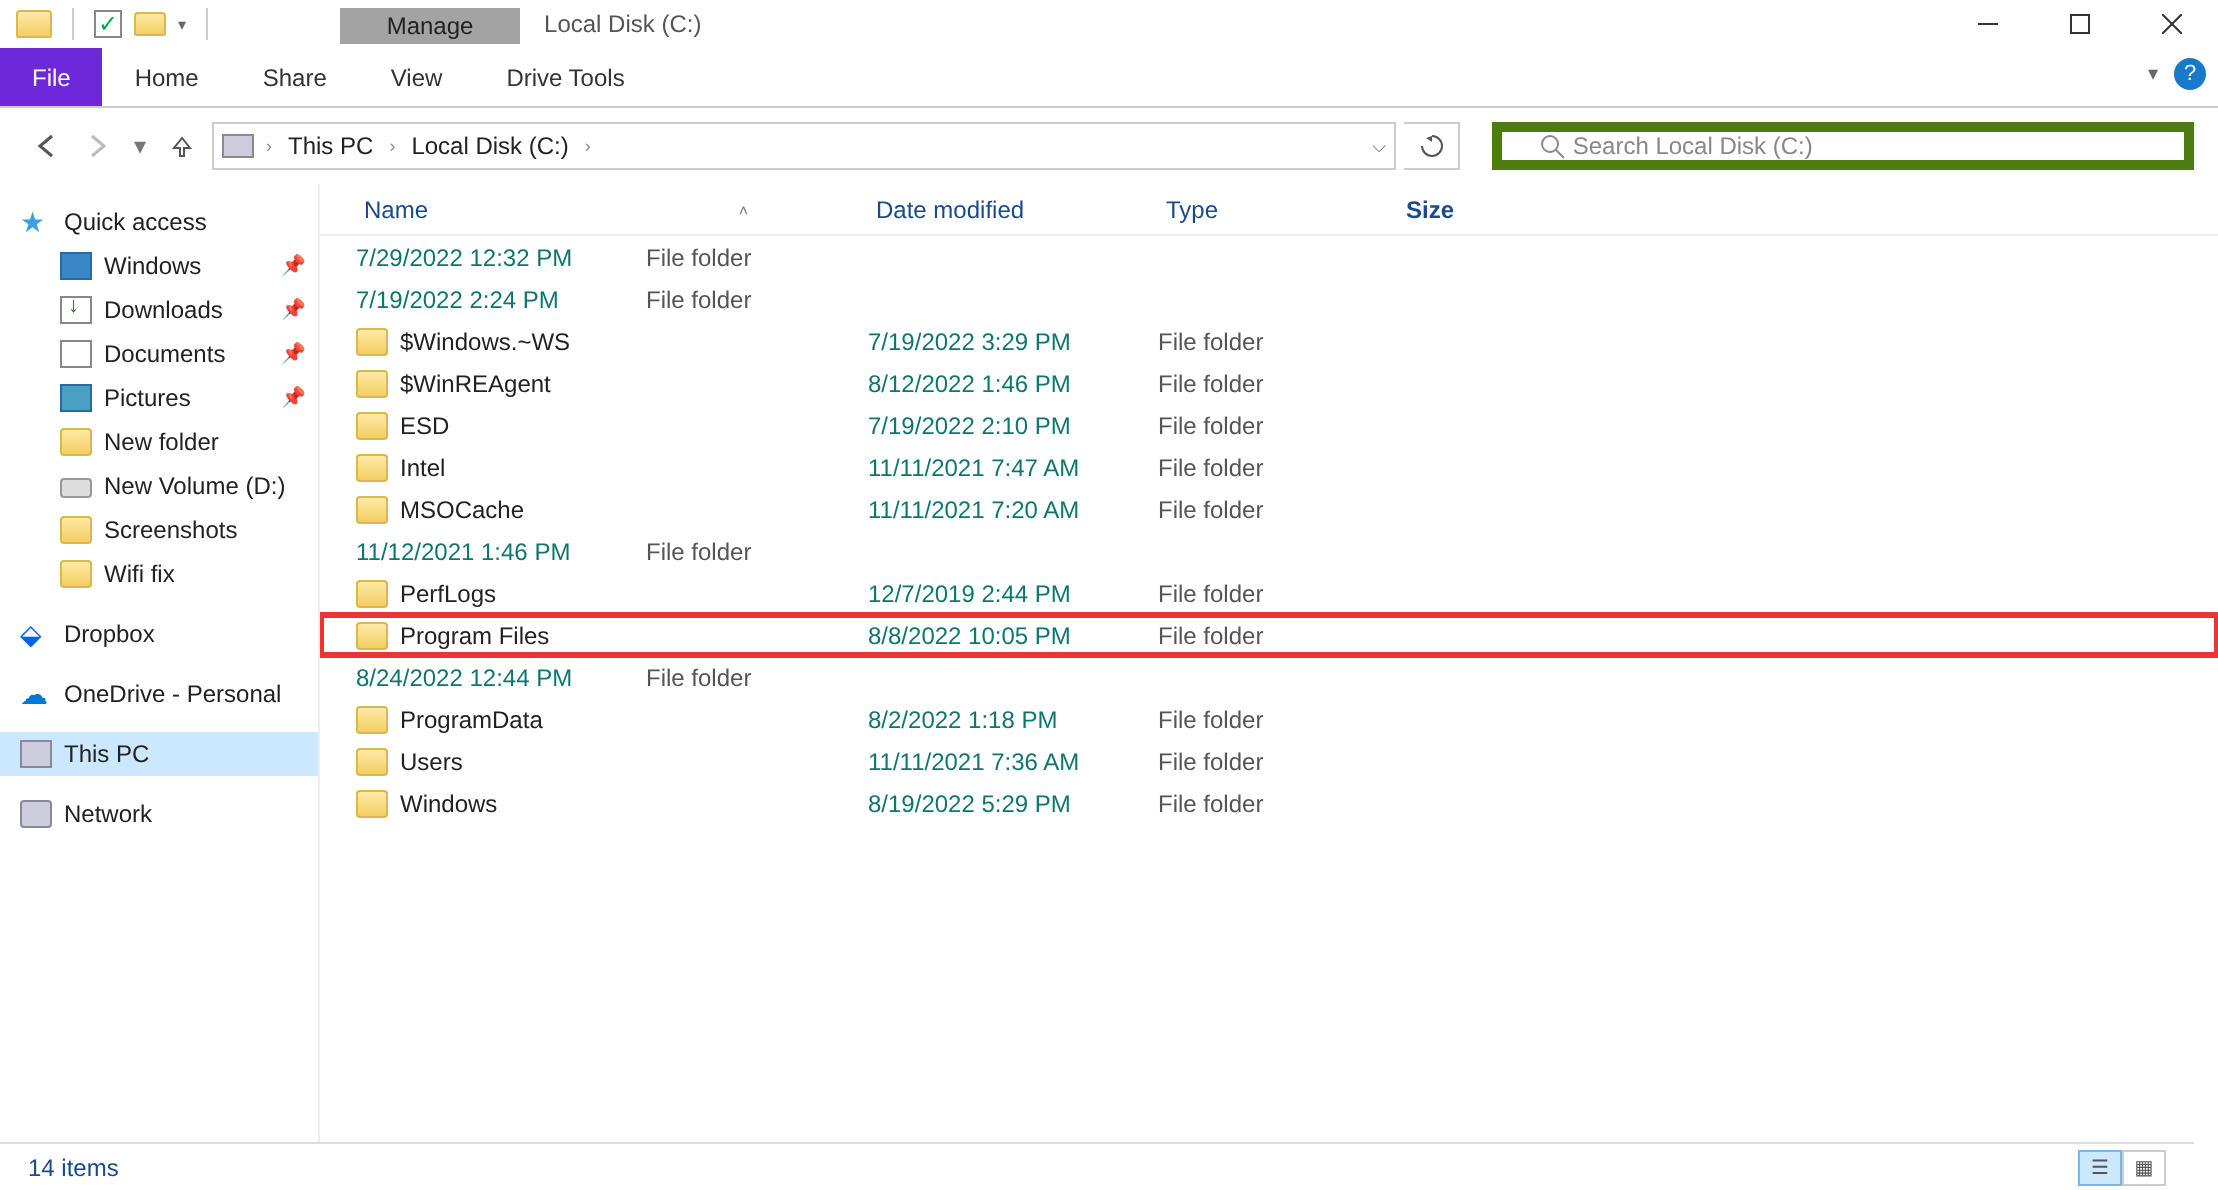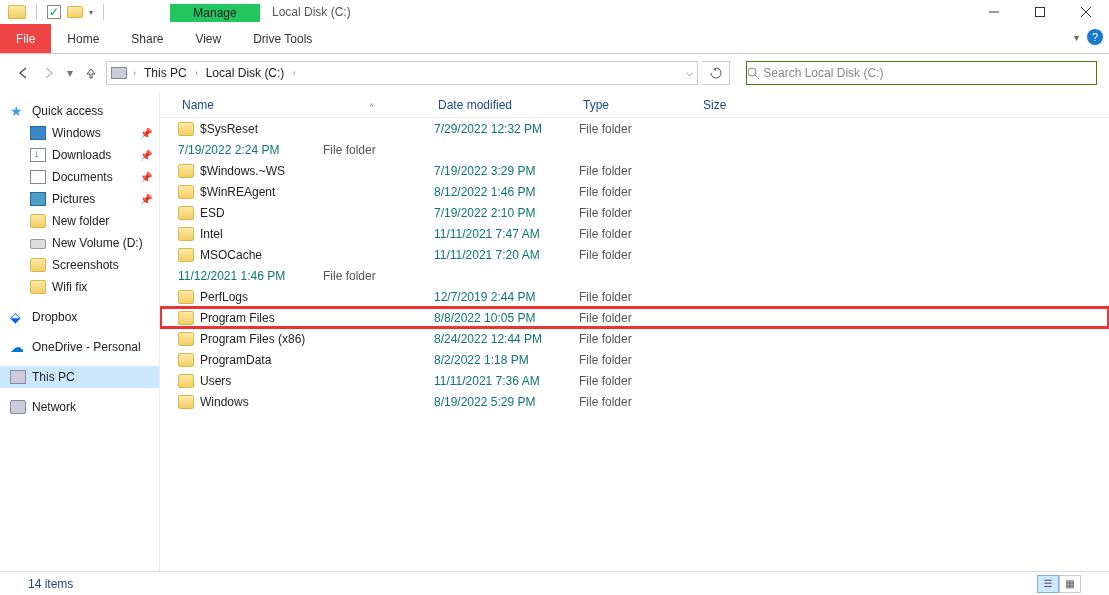--- a/index.html
+++ b/index.html
@@ -5,46 +5,46 @@
 * { margin: 0; padding: 0; box-sizing: border-box; font-family: "Segoe UI", Tahoma, sans-serif; font-size: 12px; }
 body { background: #fff; width: 1109px; height: 595px; overflow: hidden; position: relative; }
 
 
 .titlebar { height: 24px; display: flex; align-items: center; background: #fff; border-bottom: 0; }
 .titlebar .qat { display: flex; align-items: center; gap: 6px; padding-left: 8px; }
 .titlebar .folder-ico { width: 18px; height: 14px; background: linear-gradient(#ffe9a6,#f3ce63); border: 1px solid #d9b84e; border-radius: 2px 2px 1px 1px; position: relative; }
 .titlebar .qat-sep { width:1px; height:16px; background:#ccc; margin:0 4px;}
 .titlebar .qat .chk { width:14px;height:14px;border:1px solid #888;display:inline-flex;align-items:center;justify-content:center;color:#0a5;}
 .titlebar .qat .drop { color:#666; font-size:8px; }
-.titlebar .manage { margin-left: 62px; width:90px; height:18px; background:#22c55e; color:#222; text-align:center; line-height:18px; margin-top:2px; }
+.titlebar .manage { margin-left: 62px; width:90px; height:18px; background:#a3a3a3; color:#222; text-align:center; line-height:18px; margin-top:2px; }
 .titlebar .win-title { margin-left: 12px; color:#555; }
 .titlebar .win-controls { margin-left:auto; display:flex; }
 .titlebar .win-controls div { width:46px; height:24px; display:flex; align-items:center; justify-content:center; color:#333;}
 
 
 .ribbon { height: 30px; display:flex; align-items:stretch; border-bottom:1px solid #ccc; position:relative;}
 .ribbon .tab { padding:0 16px; display:flex; align-items:center; color:#333; cursor:default;}
-.ribbon .tab.file { background:#ef4444; color:#fff; }
+.ribbon .tab.file { background:#6d28d9; color:#fff; }
 .ribbon .tab.tools { color:#333; }
 .ribbon .help { position:absolute; right:6px; top:5px; display:flex; align-items:center; gap:8px;}
 .ribbon .help .chev{color:#666;font-size:10px;}
 .ribbon .help .q{width:16px;height:16px;border-radius:50%;background:#1979ca;color:#fff;text-align:center;line-height:16px;font-size:11px;}
 
 
 .navrow { height:38px; display:flex; align-items:center; padding:0 12px; gap:4px; }
 .navrow .navbtn { width:22px; height:22px; display:flex; align-items:center; justify-content:center; color:#777; }
 .navrow .navbtn.enabled{ color:#555; }
 .navrow .addr { flex:0 0 592px; height:24px; border:1px solid #ccc; display:flex; align-items:center; padding:0 4px; gap:4px;}
 .navrow .addr .crumb { color:#222; padding:0 2px;}
 .navrow .addr .sep { color:#888; font-size:9px; padding:0 2px;}
 .navrow .addr .pc-ico{width:16px;height:12px;background:#ccd;border:1px solid #889;}
 .navrow .addr .spacer{flex:1;}
 .navrow .addr .dd{color:#666;font-size:9px;}
 .navrow .refresh{width:28px;height:24px;border:1px solid #ccc;border-left:0;display:flex;align-items:center;justify-content:center;color:#555;}
-.navrow .search{ margin-left:12px; flex:1; height:24px; border:1px solid #4d7c0f; display:flex; align-items:center; padding:0 0; color:#777;}
+.navrow .search{ margin-left:12px; flex:1; height:24px; border:5px solid #4d7c0f; display:flex; align-items:flex-end; padding:0 19px; color:#777;}
 .navrow .search input{border:0;outline:0;flex:1;font-size:12px;color:#333;}
 .navrow .search input::placeholder{color:#888;}
 
 
 .main { display:flex; height: calc(595px - 24px - 30px - 38px - 24px); }
 .sidebar { width:160px; border-right:1px solid #eee; padding:6px 0; overflow:hidden;}
 .sidebar .grp { padding:2px 0 6px 0;}
 .sidebar .item { display:flex; align-items:center; height:22px; padding:0 6px 0 18px; gap:6px; color:#222; white-space:nowrap;}
 .sidebar .item.head { padding-left:10px;}
 .sidebar .item.selected{ background:#cce8ff;}
@@ -64,32 +64,32 @@
 .ico.net{background:#ccd;border:1px solid #889;border-radius:2px;}
 
 
 .content{ flex:1; position:relative; overflow-y:auto;}
 .colhead{ display:flex; height:26px; align-items:center; border-bottom:1px solid #eee; color:#1a4a8a; padding-left:18px;}
 .colhead .col{ padding:0 4px; position:relative;}
 .colhead .sort{position:absolute;right:60px;top:3px;font-size:8px;color:#777;}
 .col.name{width:256px;}
 .col.date{width:145px;}
 .col.type{width:120px;}
-.col.size{width:80px;}
+.col.size{width:80px;font-weight:bold;}
 
 .rows{ }
 .row{ display:flex; align-items:center; height:21px; padding-left:18px; color:#222;}
 .row .name{width:256px; display:flex; align-items:center; gap:6px;}
 .row .date{width:145px;color:#0f766e;}
 .row .type{width:120px;color:#555;}
 .row .fico{width:16px;height:14px;background:linear-gradient(#ffe9a6,#f3ce63);border:1px solid #d9b84e;border-radius:2px;flex:0 0 16px;}
 .row.highlight{ outline:3px solid #e33; outline-offset:-2px; }
 
 
-.status{ position:absolute; bottom:0; left:0; right:0; height:24px; border-top:1px solid #ddd; display:flex; align-items:center; padding:0 28px; color:#1a4a8a;}
+.status{ position:absolute; bottom:0; left:0; right:12px; height:24px; border-top:1px solid #ddd; display:flex; align-items:center; padding:0 14px; color:#1a4a8a;}
 .status .views{margin-left:auto;display:flex;gap:0;}
 .status .vbtn{width:22px;height:18px;border:1px solid #ccc;display:flex;align-items:center;justify-content:center;font-size:10px;color:#555;}
 .status .vbtn.active{background:#cce8ff;border-color:#7ab5e6;}
 
 svg{display:block;}
 </style>
 </head>
 <body>
 
 <div class="titlebar">
@@ -251,24 +251,20 @@
 
   <div class="content">
     <div class="colhead">
       <div class="col name"><span>Name</span><span class="sort">˄</span></div>
       <div class="col date">Date modified</div>
       <div class="col type">Type</div>
       <div class="col size">Size</div>
     </div>
     <div class="rows" id="rows">
         <div class="row">
-          <div class="name">
-            <span class="fico"></span>
-            <span>$SysReset</span>
-          </div>
           <div class="date">7/29/2022 12:32 PM</div>
           <div class="type">File folder</div>
         </div>
         <div class="row">
           <div class="date">7/19/2022 2:24 PM</div>
           <div class="type">File folder</div>
         </div>
         <div class="row">
           <div class="name">
             <span class="fico"></span>
@@ -323,24 +319,20 @@
         </div>
         <div class="row highlight">
           <div class="name">
             <span class="fico"></span>
             <span>Program Files</span>
           </div>
           <div class="date">8/8/2022 10:05 PM</div>
           <div class="type">File folder</div>
         </div>
         <div class="row">
-          <div class="name">
-            <span class="fico"></span>
-            <span>Program Files (x86)</span>
-          </div>
           <div class="date">8/24/2022 12:44 PM</div>
           <div class="type">File folder</div>
         </div>
         <div class="row">
           <div class="name">
             <span class="fico"></span>
             <span>ProgramData</span>
           </div>
           <div class="date">8/2/2022 1:18 PM</div>
           <div class="type">File folder</div>

